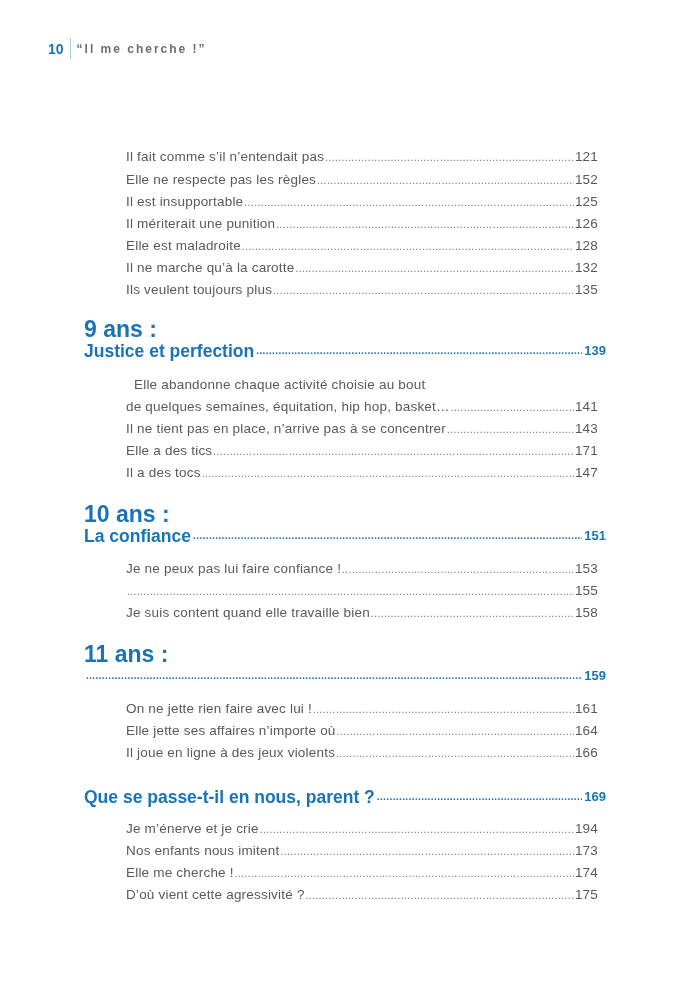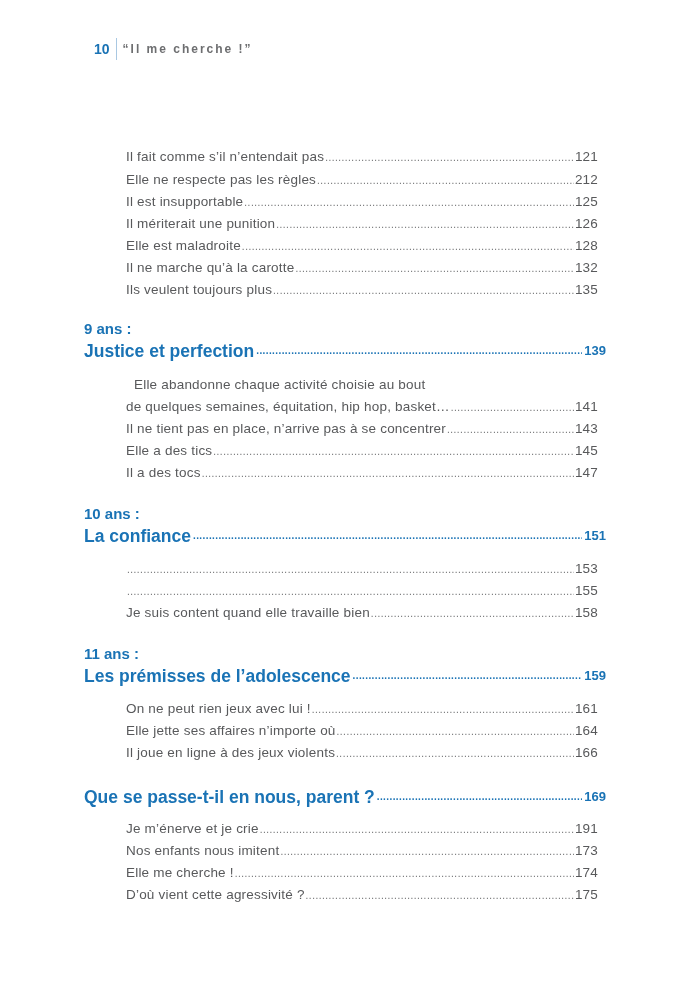--- a/index.html
+++ b/index.html
@@ -1,27 +1,27 @@
 <!DOCTYPE html>
 <html><head>
   <meta charset="utf-8">
   <style>
     html, body { margin: 0; padding: 0; background: #ffffff; }
     body { width: 700px; height: 998px; position: relative; overflow: hidden; font-family: "Liberation Sans", sans-serif; }
-    .running-head { position: absolute; left: 48px; top: 38px; display: flex; align-items: center; height: 22px; margin-left: 46px; }
+    .running-head { position: absolute; left: 48px; top: 38px; display: flex; align-items: center; height: 22px; }
     .folio { color: #1a73b5; font-weight: bold; font-size: 14px; padding-right: 6px; border-right: 1px solid #a9c8e2; line-height: 22px; }
     .rh-title { color: #6d6e70; font-weight: bold; font-size: 12px; letter-spacing: 2px; padding-left: 6px; }
     .toc { position: absolute; left: 0; top: 0; width: 700px; }
     .entry { position: absolute; left: 126px; width: 472px; display: flex; align-items: baseline; font-size: 13.5px; color: #58595b; height: 20px; line-height: 20px; letter-spacing: 0.2px; }
     .entry .txt { white-space: nowrap; }
     .entry .dots { flex: 1; overflow: hidden; white-space: nowrap; color: #6d6e70; font-size: 10px; letter-spacing: 0.5px; margin: 0 1px; }
     .entry .dots::before { content: "........................................................................................................................................................................................................................"; }
     .entry .pg { white-space: nowrap; }
     .plain { position: absolute; left: 134px; font-size: 13.5px; color: #58595b; line-height: 20px; letter-spacing: 0.2px; white-space: nowrap; }
-    .chap-label { position: absolute; left: 84px; color: #1a73b5; font-weight: bold; font-size: 15px; line-height: 22px; white-space: nowrap; }
+    .chap-label { position: absolute; left: 84px; color: #1a73b5; font-weight: bold; font-size: 23px; line-height: 22px; white-space: nowrap; }
     .chap { position: absolute; left: 84px; width: 522px; display: flex; align-items: flex-end; color: #1a73b5; font-weight: bold; font-size: 17.5px; height: 24px; line-height: 24px; }
     .chap .txt { white-space: nowrap; }
     .chap .dots { flex: 1; overflow: hidden; white-space: nowrap; font-size: 10px; font-weight: bold; letter-spacing: 0.4px; margin: 0 2px; }
     .chap .dots::before { content: "........................................................................................................................................................................................................................"; }
     .chap .pg { font-size: 13px; white-space: nowrap; }
   </style>
 </head>
 <body>
 
 <div class="running-head">
@@ -32,21 +32,21 @@
 <div class="toc">
 
   <div class="entry" style="top:147px">
       <span class="txt">Il fait comme s’il n’entendait pas</span>
       <span class="dots"></span>
       <span class="pg">121</span>
     </div>
   <div class="entry" style="top:170px">
       <span class="txt">Elle ne respecte pas les règles</span>
       <span class="dots"></span>
-      <span class="pg">212</span>
+      <span class="pg">152</span>
     </div>
   <div class="entry" style="top:192px">
       <span class="txt">Il est insupportable</span>
       <span class="dots"></span>
       <span class="pg">125</span>
     </div>
   <div class="entry" style="top:214px">
       <span class="txt">Il mériterait une punition</span>
       <span class="dots"></span>
       <span class="pg">126</span>
@@ -80,56 +80,56 @@
       <span class="pg">141</span>
     </div>
   <div class="entry" style="top:419px">
       <span class="txt">Il ne tient pas en place, n’arrive pas à se concentrer</span>
       <span class="dots"></span>
       <span class="pg">143</span>
     </div>
   <div class="entry" style="top:441px">
       <span class="txt">Elle a des tics</span>
       <span class="dots"></span>
-      <span class="pg">145</span>
+      <span class="pg">171</span>
     </div>
   <div class="entry" style="top:463px">
       <span class="txt">Il a des tocs</span>
       <span class="dots"></span>
       <span class="pg">147</span>
     </div>
 
   <div class="chap-label" style="top:503px">10 ans :</div>
   <div class="chap" style="top:524px">
       <span class="txt">La confiance</span>
       <span class="dots"></span>
       <span class="pg">151</span>
     </div>
   <div class="entry" style="top:559px">
+      <span class="txt">Je ne peux pas lui faire confiance !</span>
       <span class="dots"></span>
       <span class="pg">153</span>
     </div>
   <div class="entry" style="top:581px">
       <span class="dots"></span>
       <span class="pg">155</span>
     </div>
   <div class="entry" style="top:603px">
       <span class="txt">Je suis content quand elle travaille bien</span>
       <span class="dots"></span>
       <span class="pg">158</span>
     </div>
 
   <div class="chap-label" style="top:643px">11 ans :</div>
   <div class="chap" style="top:664px">
-      <span class="txt">Les prémisses de l’adolescence</span>
       <span class="dots"></span>
       <span class="pg">159</span>
     </div>
   <div class="entry" style="top:699px">
-      <span class="txt">On ne peut rien jeux avec lui !</span>
+      <span class="txt">On ne jette rien faire avec lui !</span>
       <span class="dots"></span>
       <span class="pg">161</span>
     </div>
   <div class="entry" style="top:721px">
       <span class="txt">Elle jette ses affaires n’importe où</span>
       <span class="dots"></span>
       <span class="pg">164</span>
     </div>
   <div class="entry" style="top:743px">
       <span class="txt">Il joue en ligne à des jeux violents</span>
@@ -138,21 +138,21 @@
     </div>
 
   <div class="chap" style="top:785px">
       <span class="txt">Que se passe-t-il en nous, parent ?</span>
       <span class="dots"></span>
       <span class="pg">169</span>
     </div>
   <div class="entry" style="top:819px">
       <span class="txt">Je m’énerve et je crie</span>
       <span class="dots"></span>
-      <span class="pg">191</span>
+      <span class="pg">194</span>
     </div>
   <div class="entry" style="top:841px">
       <span class="txt">Nos enfants nous imitent</span>
       <span class="dots"></span>
       <span class="pg">173</span>
     </div>
   <div class="entry" style="top:863px">
       <span class="txt">Elle me cherche !</span>
       <span class="dots"></span>
       <span class="pg">174</span>

